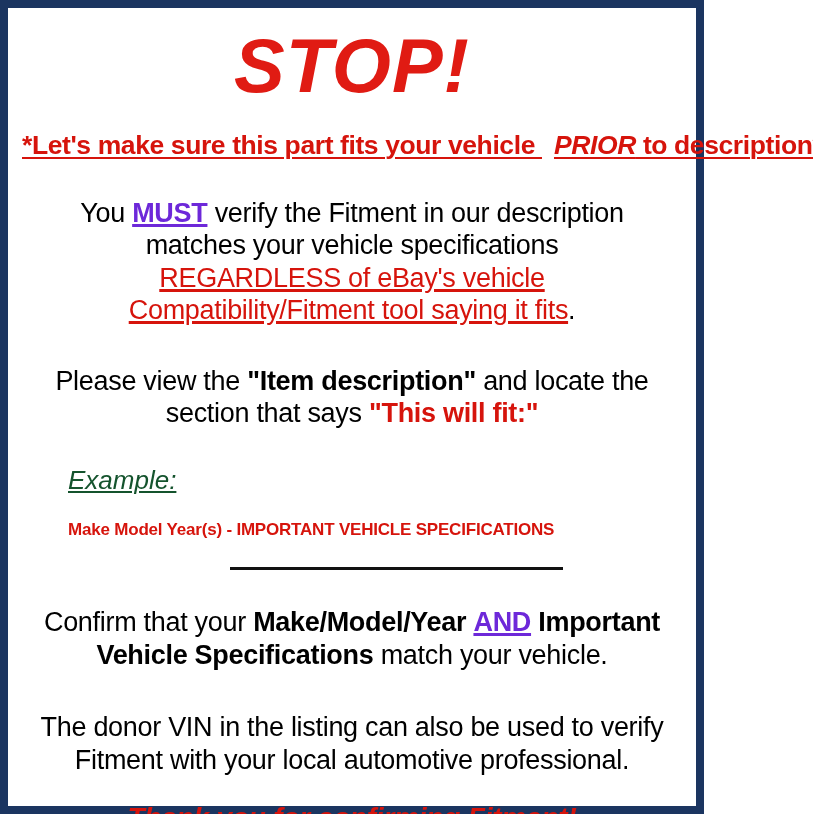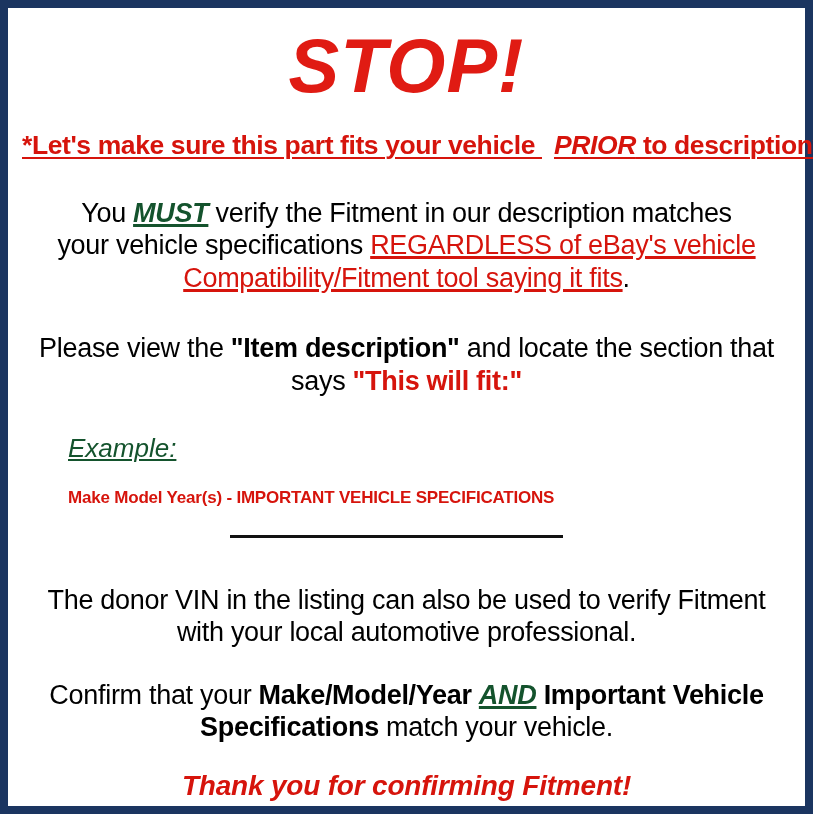--- a/index.html
+++ b/index.html
@@ -9,21 +9,21 @@
   }
   body {
     width: 813px;
     height: 814px;
     overflow: hidden;
     font-family: "Liberation Sans", "DejaVu Sans", sans-serif;
   }
 
   .notice-card {
     box-sizing: border-box;
-    width: 813px;
+    width: 704px;
     height: 814px;
     background: #ffffff;
     border: 8px solid var(--navy, #1b3560);
     padding: 4px 14px 0 14px;
     display: block;
     position: relative;
   }
 
   
   .stop-heading {
@@ -60,23 +60,22 @@
     font-size: 27px;
     line-height: 1.2;
     letter-spacing: -0.3px;
   }
   .p-must   { margin: 36px 32px 0 32px; }
   .p-please { margin: 38px 14px 0 14px; }
   .p-confirm{ margin: 30px 20px 0 20px; }
   .p-vin    { margin: 40px 10px 0 10px; }
 
   .red-bu {            
-    color: #14532d;
+    color: #6d28d9;
     font-weight: bold;
-    font-style: italic;
     text-decoration: underline;
     text-decoration-thickness: 2.5px;
     text-underline-offset: 2px;
   }
   .red-bold-u {        
     color: #d6140c;
     font-weight: normal;
     text-decoration: underline;
     text-decoration-thickness: 2.5px;
     text-underline-offset: 2px;
@@ -162,21 +161,21 @@
     <div>
       <span class="example-label">Example:</span>
     </div>
     <div class="example-spec">Make Model Year(s) - IMPORTANT VEHICLE SPECIFICATIONS</div>
   </div>
 
   <div class="divider-wrap">
     <div class="divider"></div>
   </div>
 
-  <div class="para p-vin">The donor VIN in the listing can also be used to verify Fitment with your local automotive professional.</div>
-
   <div class="para p-confirm">
     <span>Confirm that your </span><span class="blk-bold">Make/Model/Year</span><span> </span><span class="red-bu">AND</span><span> </span><span class="blk-bold">Important Vehicle Specifications</span><span> match your vehicle.</span>
   </div>
+
+  <div class="para p-vin">The donor VIN in the listing can also be used to verify Fitment with your local automotive professional.</div>
 
   <div class="thanks">Thank you for confirming Fitment!</div>
 
 </div>
 
 </body></html>

